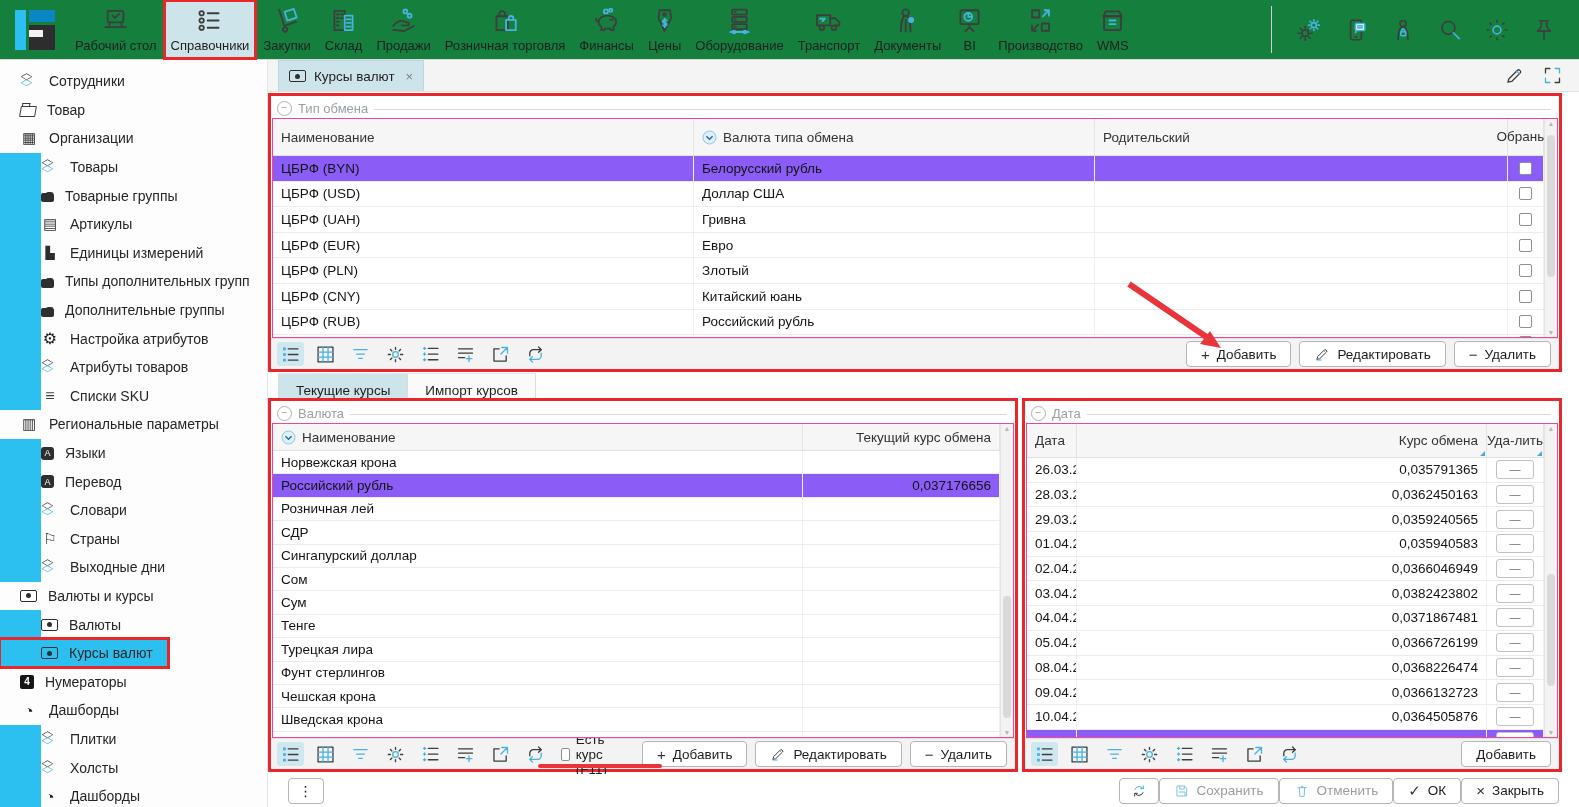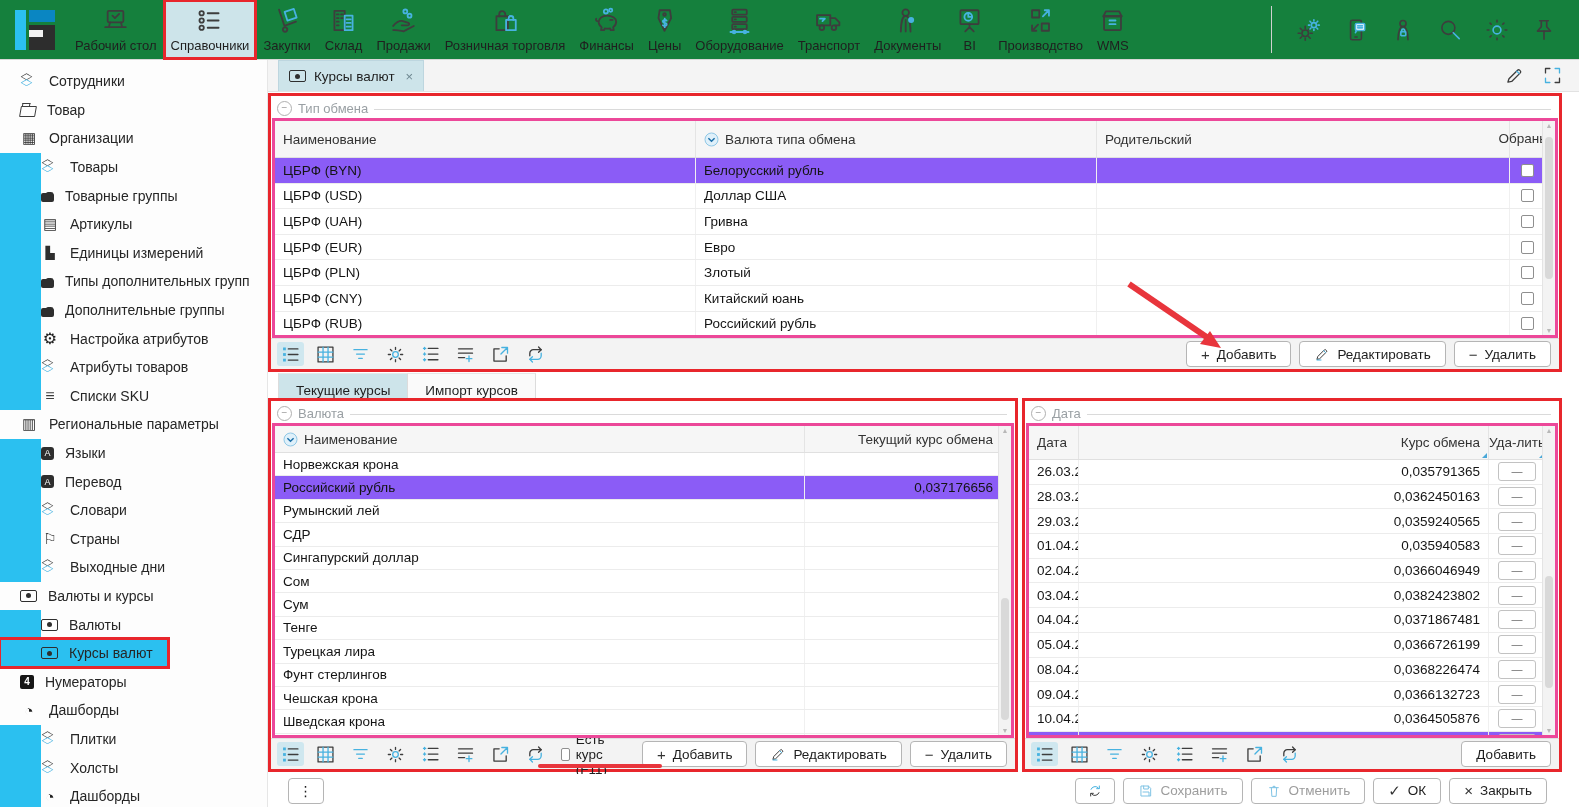--- a/index.html
+++ b/index.html
@@ -70,21 +70,21 @@
   #panel-ex{left:0;top:33px;width:1294px;height:279px}
   #panel-cur{left:0;top:338px;width:750px;height:374px}
   #panel-date{left:754px;top:338px;width:540px;height:374px}
 
   .legend{display:flex;align-items:center;gap:6px;height:20px;min-height:20px;padding:2px 8px 0 6px;
           color:#9aa0a4;font-size:13px}
   .legend .minusic{width:13px;height:13px;min-width:13px;border:1px solid #b0b0b0;border-radius:50%;
           display:flex;align-items:center;justify-content:center;font-size:10px;line-height:10px;color:#9a9a9a;cursor:pointer}
   .legend .line{flex:1;border-top:1px solid #dadada;margin-top:2px}
 
-  .tblwrap{flex:1;margin:0 1px;border:3px solid #ec4899;display:flex;overflow:hidden;position:relative}
+  .tblwrap{flex:1;margin:0 1px;border:1px solid #ec4899;display:flex;overflow:hidden;position:relative}
   .tbl{flex:1;overflow:hidden}
   .thead{display:grid;background:#f6f6f6;border-bottom:1px solid #e0e0e0}
   .th{display:flex;align-items:center;gap:6px;padding:0 8px;font-size:13.5px;color:#333;
       border-right:1px solid #e4e4e4;box-sizing:border-box;cursor:pointer;position:relative}
   .th.num{justify-content:flex-end}
   .th.two{flex-direction:row;justify-content:center;gap:0;line-height:1.15;padding:0 2px;text-align:center}
   .edmark::after{content:"";position:absolute;right:1px;bottom:1px;
       border-left:5px solid transparent;border-bottom:5px solid #4aa8d8}
   .trow{display:grid;border-bottom:1px solid #ececec;background:#fff;cursor:pointer}
   .trow.sel{background:#8b5cf6}
@@ -129,21 +129,21 @@
   .chkwrap{display:flex;align-items:center;gap:6px;margin-left:4px;cursor:pointer;font-size:13.5px}
 
   .subtabs{position:absolute;left:0;top:313px;height:26px;display:flex;align-items:stretch}
   .stab{display:flex;align-items:center;padding:16px 17px;font-size:13.5px;background:#fafafa;
         border-right:1px solid #dcdcdc;border-top:1px solid #e6e6e6;cursor:pointer}
   .stab:first-child{margin-left:10px;border-left:1px solid #dcdcdc}
   .stab.on{background:#cde4ea}
 
   .bottombar{position:absolute;left:0;right:0;top:714px;height:33px;display:flex;align-items:center;background:#fff}
   .kebab{width:36px;padding:0;margin-left:20px;font-size:14px;letter-spacing:1px}
-  .bb-right{margin-left:auto;display:flex;gap:8px;align-items:center;padding-right:32px}
+  .bb-right{margin-left:auto;display:flex;align-items:center;padding-right:20px}
   .iconbtn{width:40px;padding:0}
 
   .sorti{width:15px;height:15px;min-width:15px}
   .redarrow{position:absolute;left:855px;top:218px;z-index:40;pointer-events:none}
   .redline{position:absolute;left:270px;top:704px;width:124px;height:4px;background:#e8353c;border-radius:3px;z-index:40;pointer-events:none}
 </style>
 </head>
 <body>
 
 <div class="topbar">
@@ -655,21 +655,21 @@
         <div id="curbody">
             <div class="trow currow">
               <div class="tc">Норвежская крона</div>
               <div class="tc num"></div>
             </div>
             <div class="trow currow sel">
               <div class="tc">Российский рубль</div>
               <div class="tc num">0,037176656</div>
             </div>
             <div class="trow currow">
-              <div class="tc">Румынский лей</div>
+              <div class="tc">Розничная лей</div>
               <div class="tc num"></div>
             </div>
             <div class="trow currow">
               <div class="tc">СДР</div>
               <div class="tc num"></div>
             </div>
             <div class="trow currow">
               <div class="tc">Сингапурский доллар</div>
               <div class="tc num"></div>
             </div>

